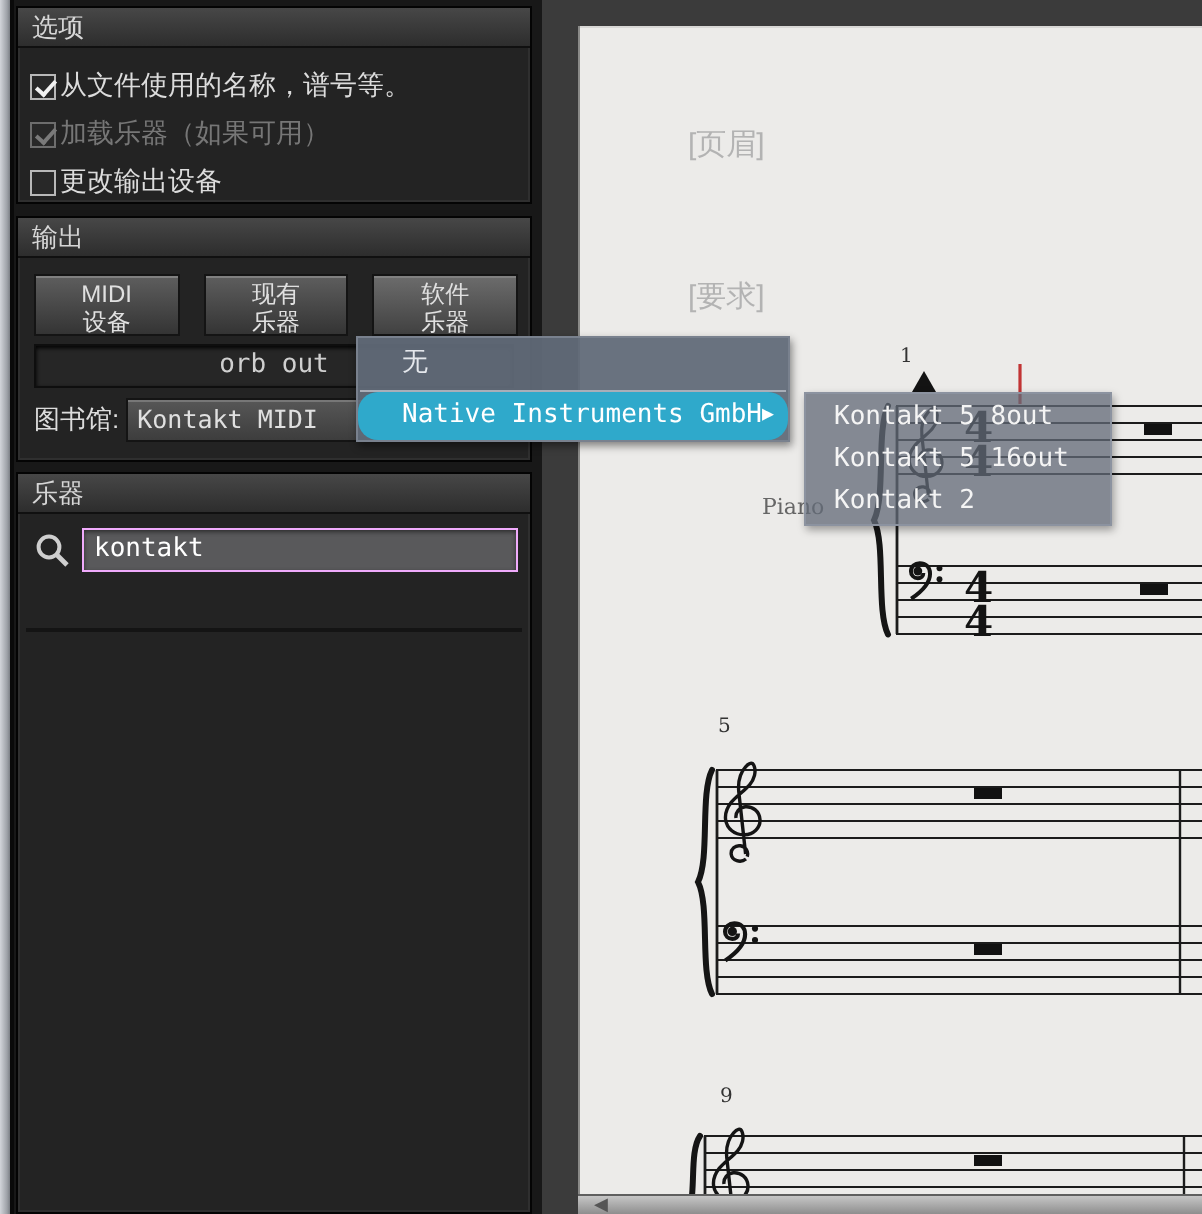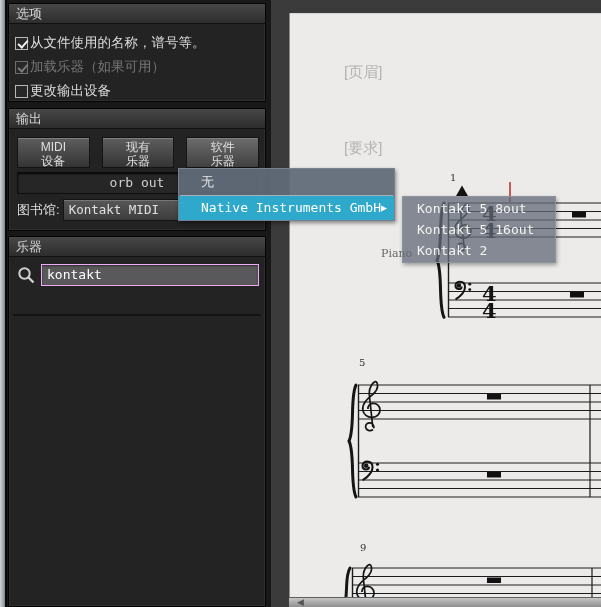--- a/index.html
+++ b/index.html
@@ -106,21 +106,21 @@
   
   .ctx-menu {
     position:absolute; left:178px; top:168px; width:217px;
     background:rgba(97,106,120,0.94);
     border:1px solid #79818e; box-shadow:1px 2px 4px rgba(0,0,0,0.45);
     font-family:"DejaVu Sans Mono", monospace;
   }
   .ctx-item { height:26px; line-height:26px; padding-left:22px; color:#e4e7ec; font-size:13px; }
   .ctx-divider { height:1px; background:#a9aeb8; margin:0 1px; }
   .ctx-item.highlight {
-    height:24px; line-height:24px; background:#2fa9cb; color:#ffffff; position:relative;
+    height:24px; line-height:24px; background:#2fa9cb; color:#ffffff; position:relative;border-radius:10px;
   }
   .ctx-item .sub-arrow { position:absolute; right:7px; top:0; font-size:10px; }
   .sub-menu {
     position:absolute; left:402px; top:196px; width:154px;
     background:rgba(98,106,120,0.76);
     border:1px solid #8c93a0; box-shadow:1px 2px 4px rgba(0,0,0,0.35);
     font-family:"DejaVu Sans Mono", monospace; padding:1px 0;
   }
   .sub-item { height:21px; line-height:21px; padding-left:14px; color:#f4f4f4; font-size:13px; white-space:nowrap; }
 </style>

